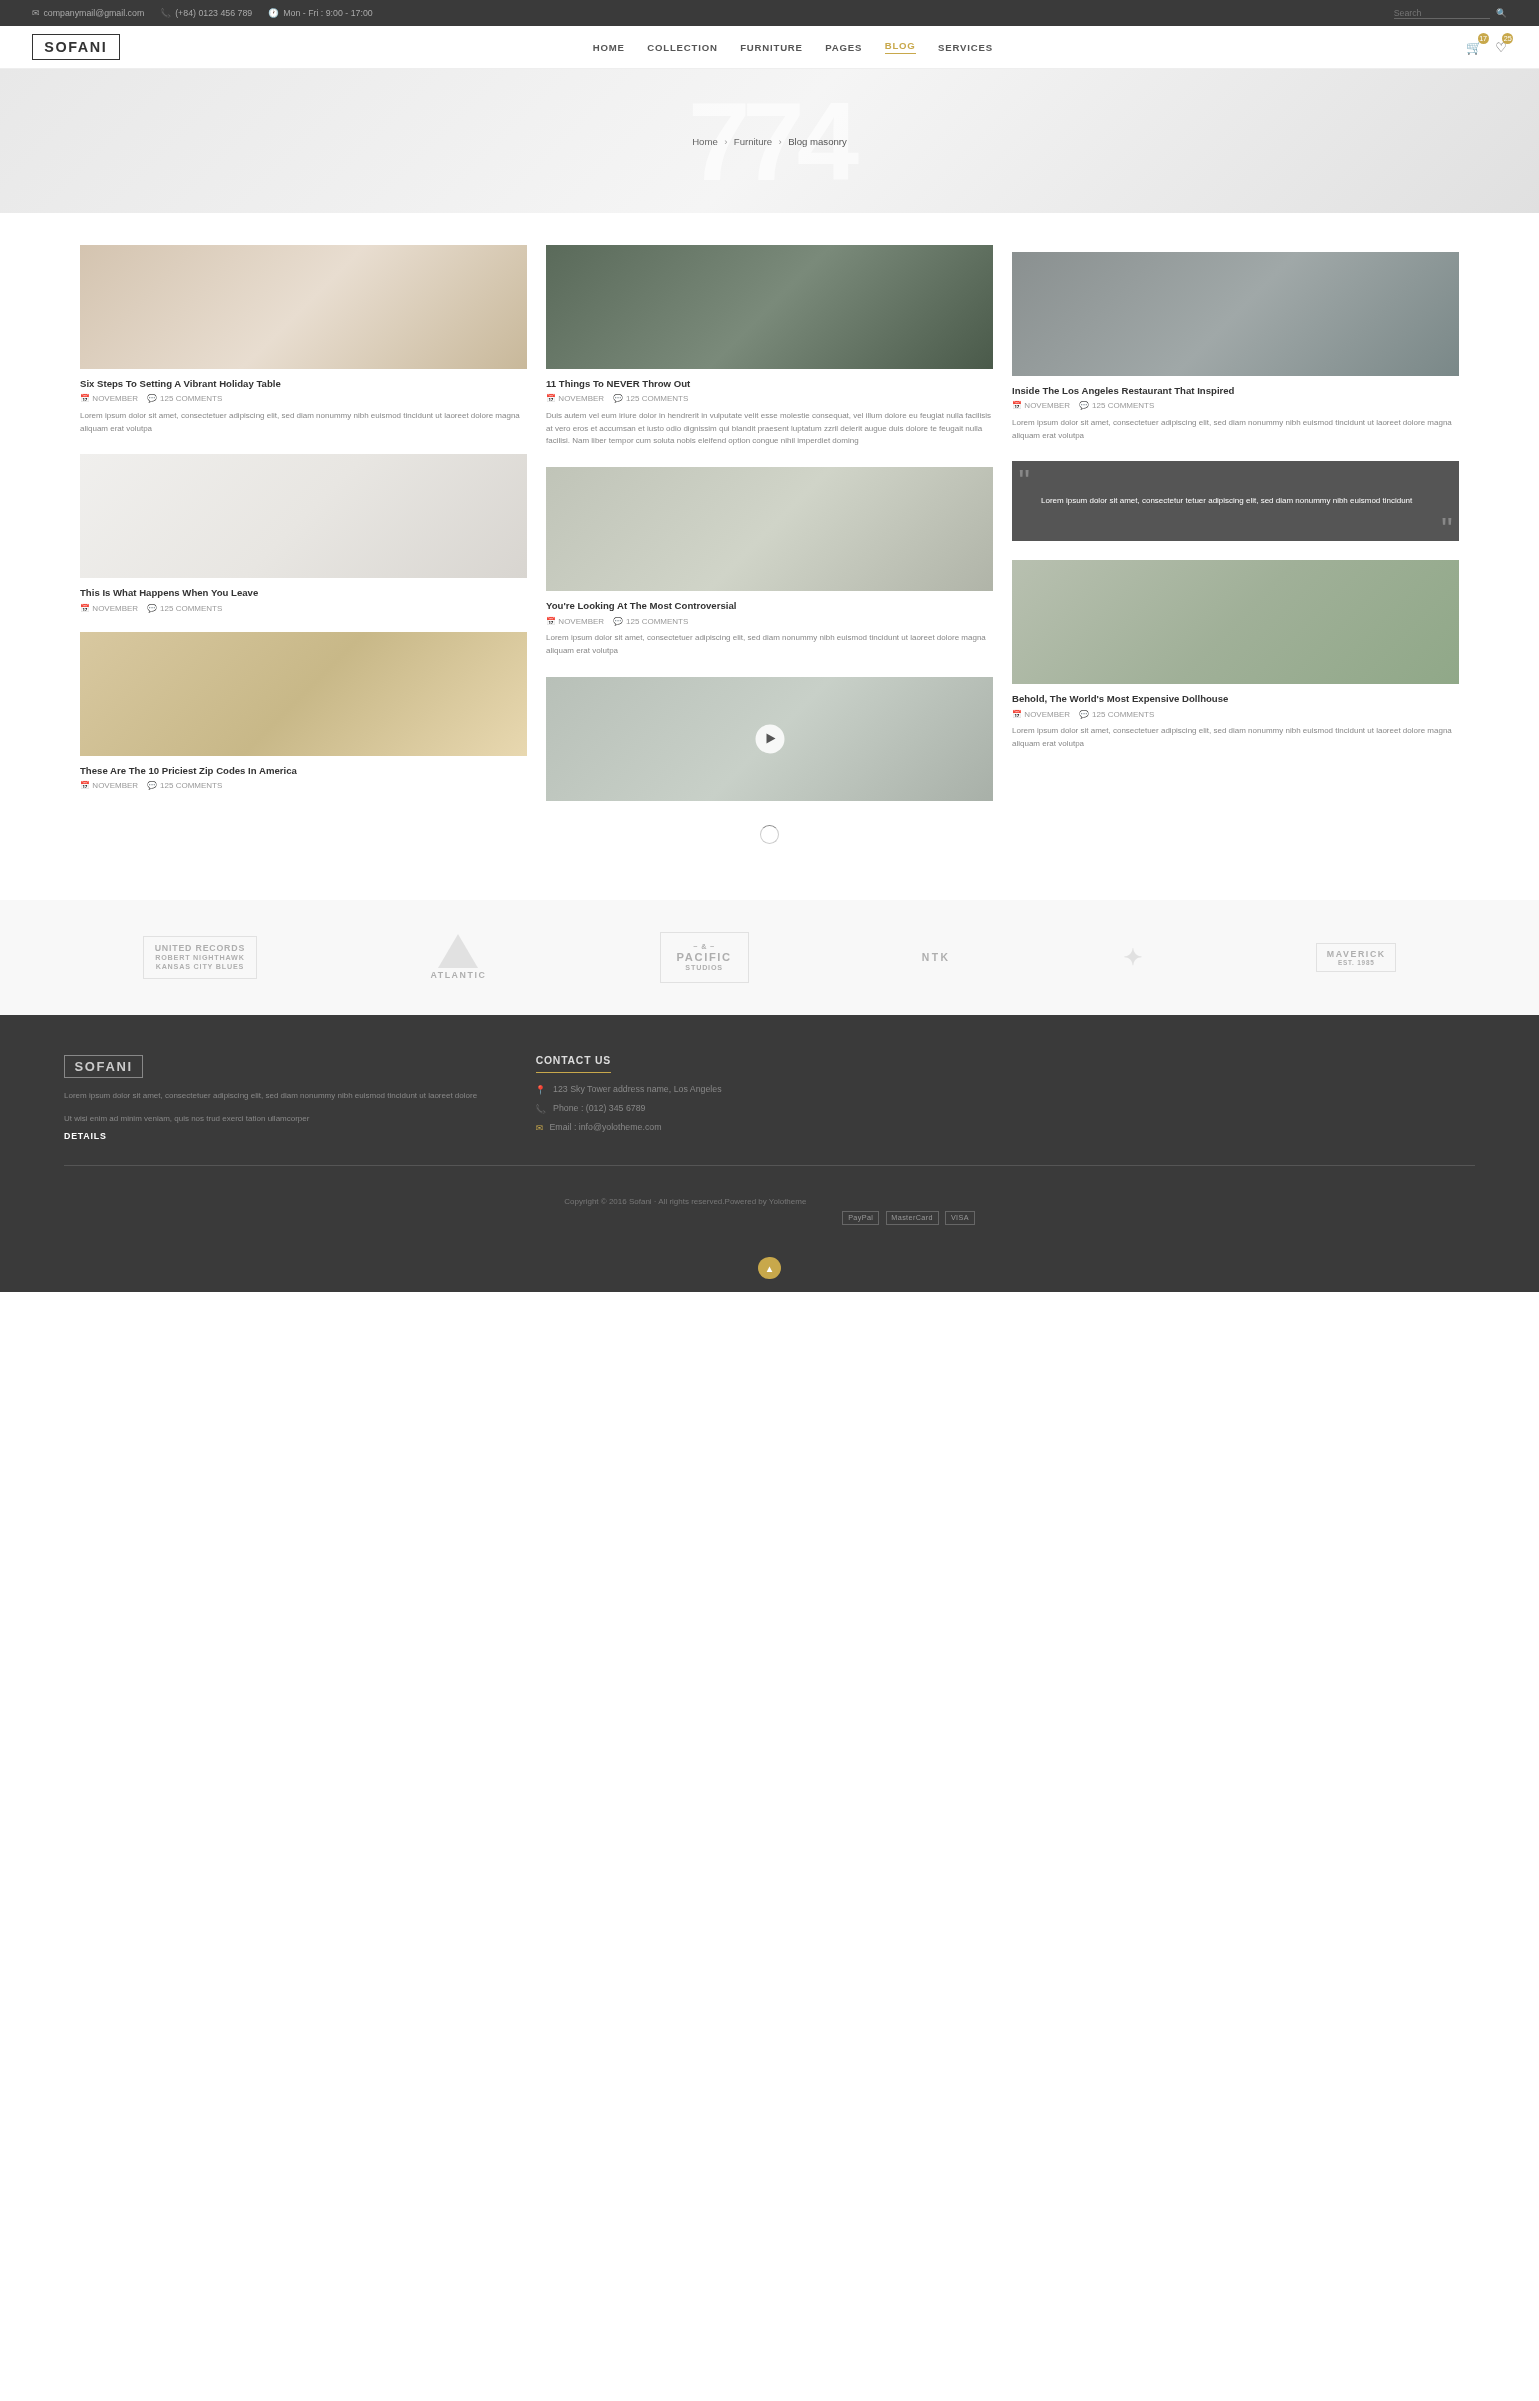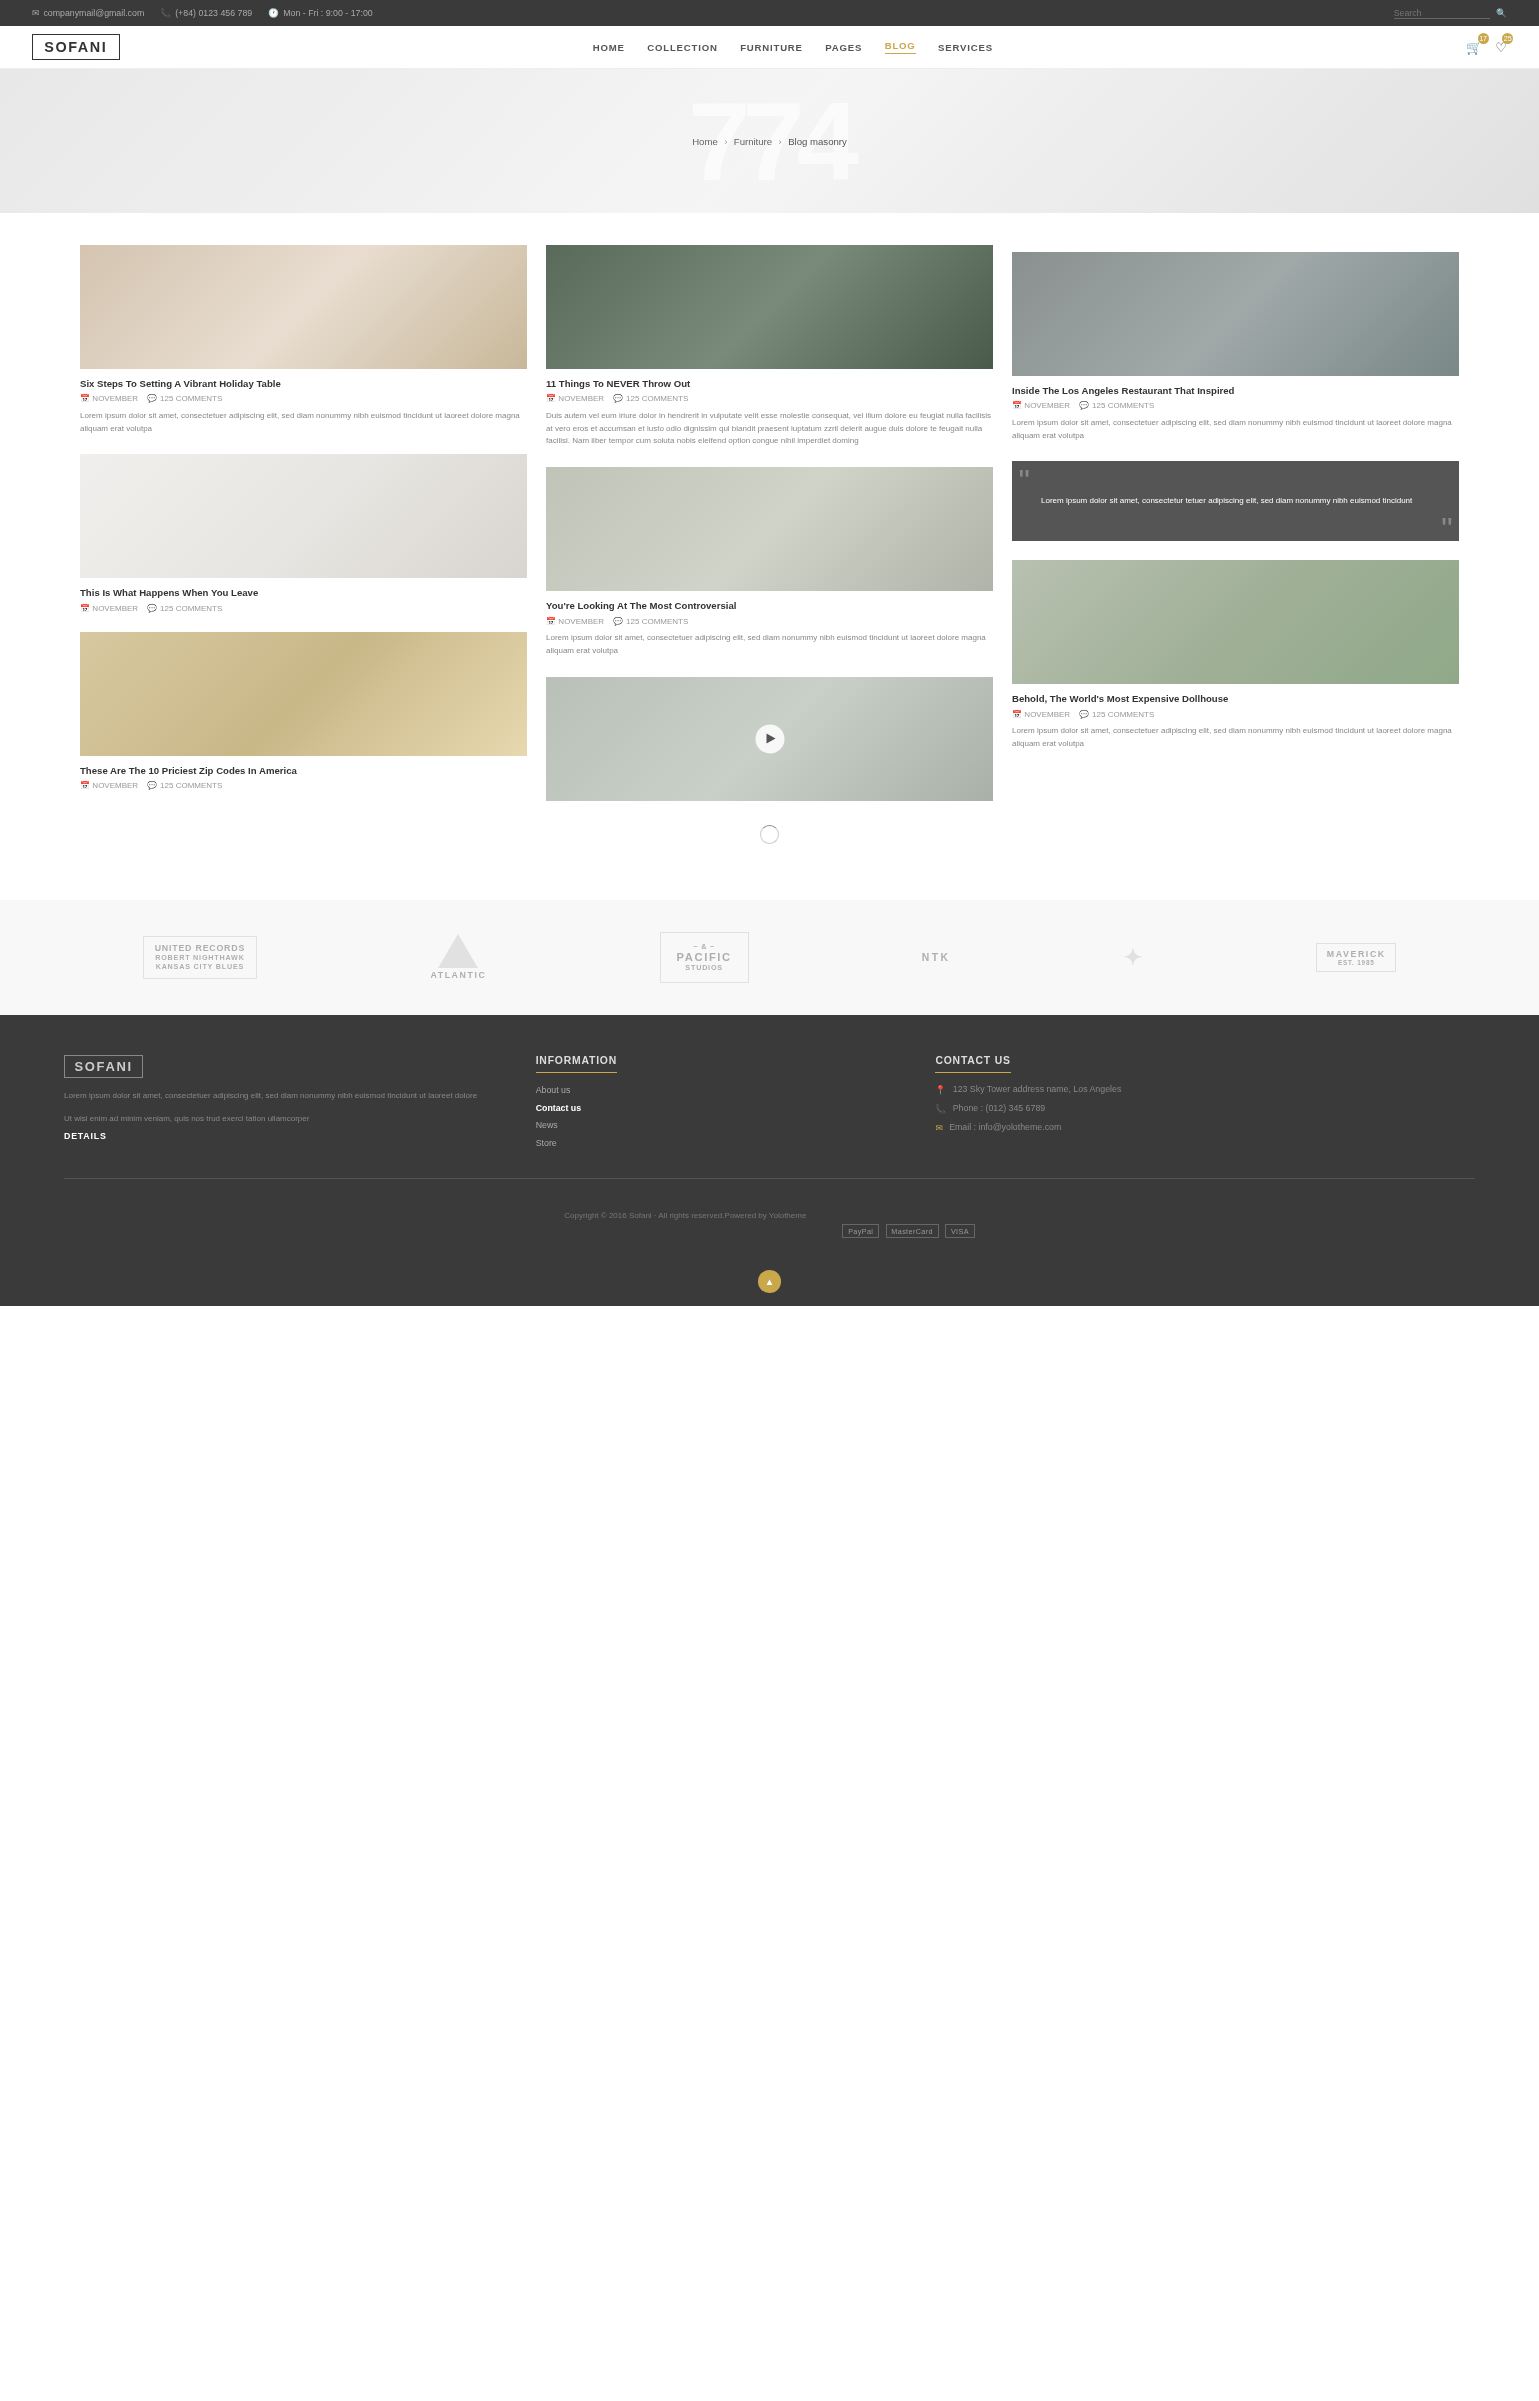--- a/index.html
+++ b/index.html
@@ -542,29 +542,20 @@
 <div class="footer">
   <div class="footer-grid">
 
     <div>
       <div class="footer-logo">SOFANI</div>
       <div class="footer-desc">Lorem ipsum dolor sit amet, consectetuer adipiscing elit, sed diam nonummy nibh euismod tincidunt ut laoreet dolore</div>
       <div class="footer-details">Ut wisi enim ad minim veniam, quis nos trud exerci tation ullamcorper</div>
       <a href="#" class="footer-details-link">DETAILS</a>
     </div>
 
-    <div>
-      <div class="footer-title">INFORMATION</div>
-      <ul class="footer-links">
-        <li><a href="#">About us</a></li>
-        <li><a href="#" style="color:#fff;font-weight:600;">Contact us</a></li>
-        <li><a href="#">News</a></li>
-        <li><a href="#">Store</a></li>
-      </ul>
-    </div>
 
     <div>
       <div class="footer-title">CONTACT US</div>
       <div class="footer-contact-item">
         <span class="footer-contact-icon">📍</span>
         <span>123 Sky Tower address name, Los Angeles</span>
       </div>
       <div class="footer-contact-item">
         <span class="footer-contact-icon">📞</span>
         <span>Phone : (012) 345 6789</span>

